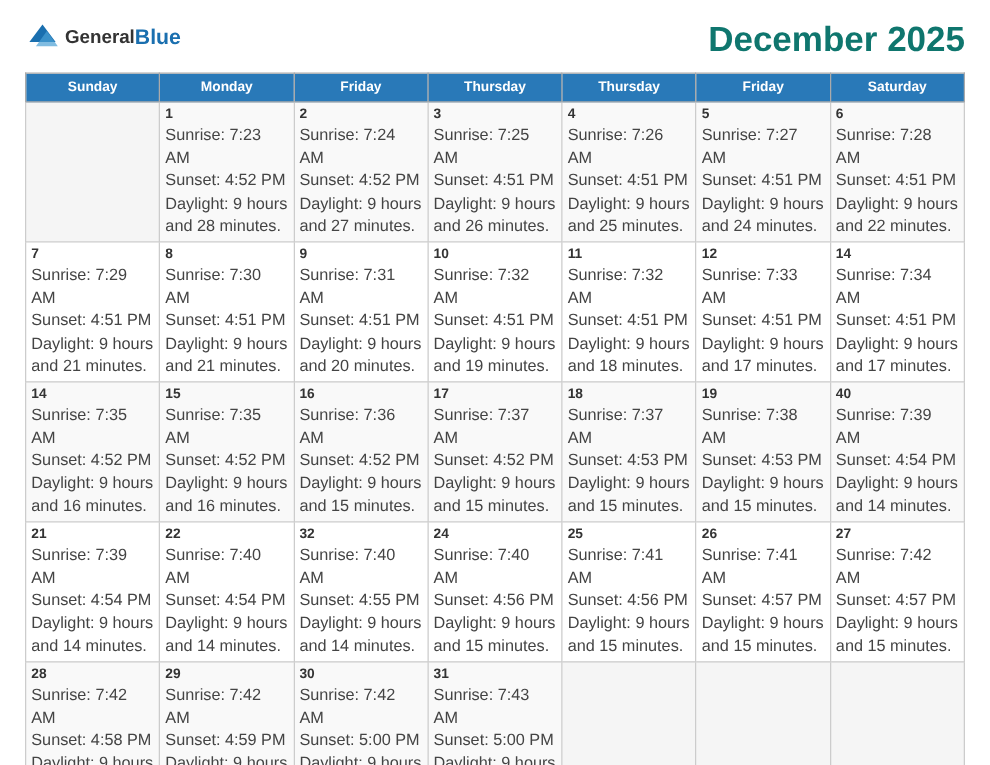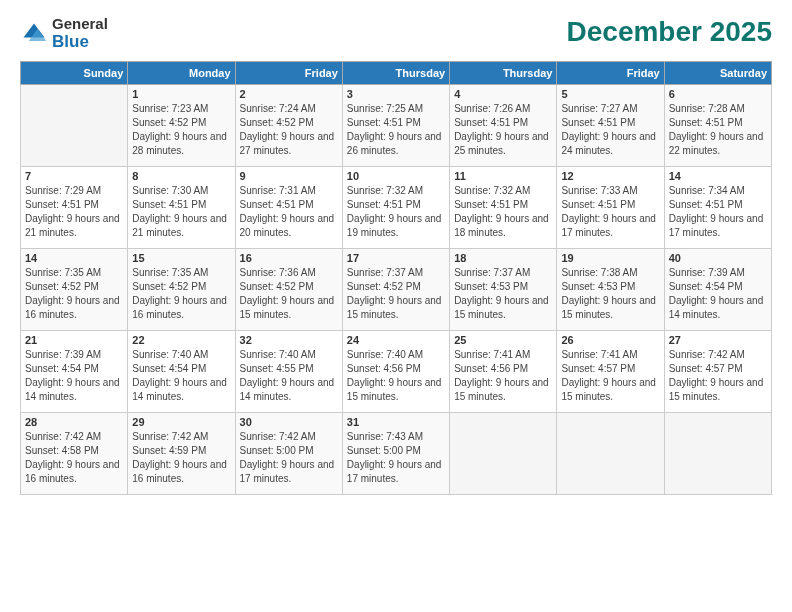--- a/index.html
+++ b/index.html
@@ -21,22 +21,23 @@
       justify-content: space-between;
       align-items: flex-start;
       margin-bottom: 10px;
     }
     .logo {
       display: flex;
       align-items: center;
     }
     .logo-text {
       display: flex;
-      flex-direction: column;
+      flex-direction: row;
       line-height: 1.1;
+      align-items: center;
     }
     .logo-general {
       font-size: 15px;
       font-weight: bold;
       color: #333;
     }
     .logo-blue {
       font-size: 17px;
       font-weight: bold;
       color: #1a6faf;
@@ -62,21 +63,21 @@
       width: 100%;
       border-collapse: collapse;
       table-layout: fixed;
     }
     .calendar th {
       background: #2979b8;
       color: #fff;
       font-size: 11px;
       font-weight: bold;
       padding: 5px 4px;
-      text-align: right;
+      text-align: center;
       border: 1px solid #aaa;
     }
     .calendar td {
       border: 1px solid #ccc;
       vertical-align: top;
       padding: 3px 4px;
       font-size: 9.5px;
       color: #333;
       height: 82px;
       background: #fff;
@@ -87,21 +88,21 @@
     .calendar tr:nth-child(even) td {
       background: #fff;
     }
     .day-number {
       font-weight: bold;
       font-size: 11px;
       margin-bottom: 2px;
       display: block;
     }
     .day-info {
-      font-size: 10px;
+      font-size: 13px;
       line-height: 1.4;
       color: #444;
     }
     .empty-cell {
       background: #f5f5f5 !important;
     }
   </style>
 </head>
 <body>
 

